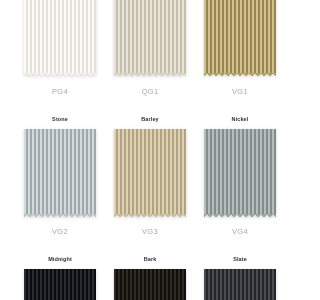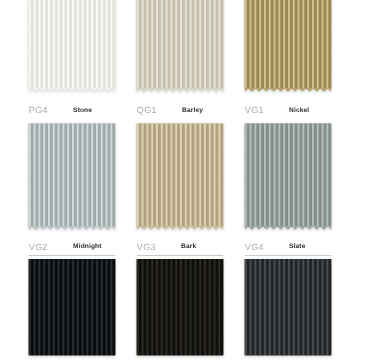--- a/index.html
+++ b/index.html
@@ -72,22 +72,23 @@
     width: 300px;
     box-sizing: border-box;
     padding: 0 24px;
     justify-content: space-between;
   }
   .label {
     width: 72px;
     white-space: nowrap;
     line-height: 1;
     display: flex;
-    align-items: flex-end;
+    align-items: center;
     gap: 21px;
+    flex-direction: column;
   }
   .code {
     font-size: 7.5px;
     letter-spacing: 0.3px;
     color: #a9a9a7;
     font-weight: 400;
   }
   .name {
     font-size: 5.5px;
     letter-spacing: 0.1px;

